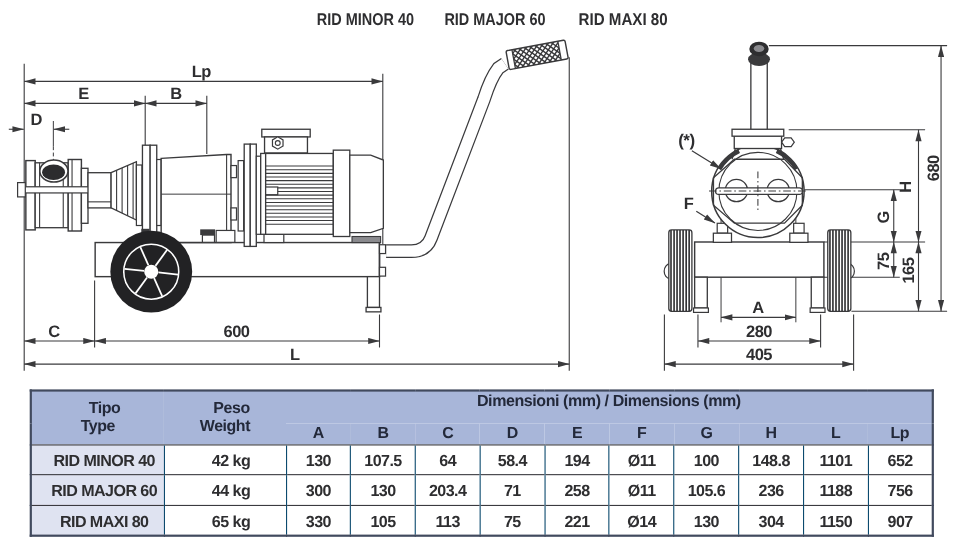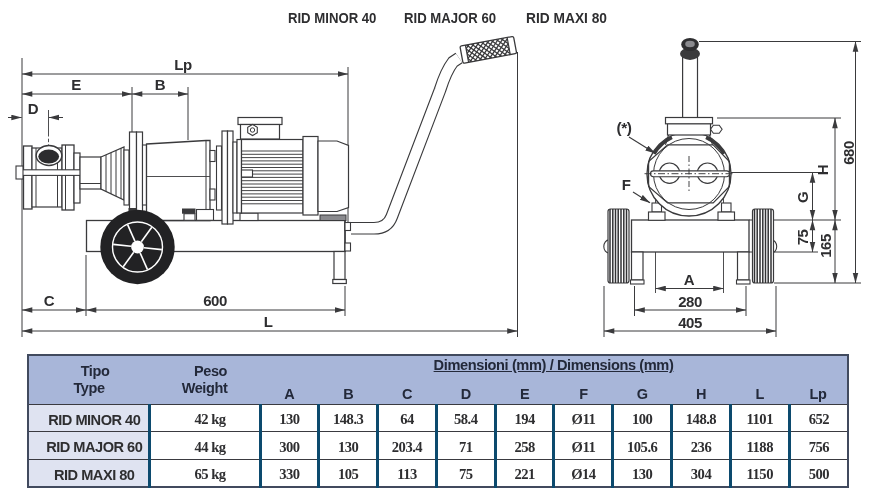--- a/index.html
+++ b/index.html
@@ -3,24 +3,24 @@
 <style>
 html,body{margin:0;padding:0;background:#fff;width:873px;height:500px;overflow:hidden;}
 body{font-family:"Liberation Sans",sans-serif;position:relative;}
 #d{position:absolute;left:0;top:0;}
 #t{position:absolute;left:27px;top:354px;}
 table{border-collapse:collapse;table-layout:fixed;width:820px;}
 td{text-align:center;vertical-align:middle;padding:0;letter-spacing:-0.2px;box-sizing:border-box;}
 table{border:2px solid #414a5e;}
 .hd{background:#a8b6d9;color:#23293a;font-weight:700;font-size:14.5px;line-height:17px;letter-spacing:-0.4px;}
 .h1 .hd:first-child,.h1 .hd:nth-child(2){text-indent:12px;}
-.h1 .dms{height:30px;font-size:14.6px;padding-bottom:10px;text-decoration:underline;}
+.h1 .dms{height:30px;font-size:14.6px;padding-bottom:10px;}
 .h2 .sub{height:19px;font-size:14.5px;}
 .r td{height:27.6px;border-top:1.6px solid #3a3a40;font-size:14.6px;font-weight:700;color:#2e2e30;letter-spacing:-0.5px;padding-top:4px;}
-.r .v,.r .wt{border-left:3px solid #0c4a6e;font-weight:700;font-family:Liberation Serif, serif;}
+.r .v,.r .wt{border-left:1px solid #0c4a6e;font-weight:700;}
 .r .wt{text-indent:11px;}
 .nm{background:#dfe3f1;font-weight:700;text-indent:12px;font-size:14.2px;}
 
 </style></head>
 <body>
 <div id="d"><svg width="873" height="345" viewBox="0 0 873 345" font-family="&quot;Liberation Sans&quot;,sans-serif">
       <defs>
 <marker id="ae" markerWidth="12" markerHeight="7" refX="10.3" refY="3" orient="auto" markerUnits="userSpaceOnUse">
           <path d="M0,0.2 L10.5,3 L0,5.8 Z" fill="#3a3a3c"></path>
         </marker>
@@ -294,21 +294,21 @@
           <td class="hd sub">F</td>
           <td class="hd sub">G</td>
           <td class="hd sub">H</td>
           <td class="hd sub">L</td>
           <td class="hd sub">Lp</td>
         </tr>
 <tr class="r">
           <td class="nm">RID MINOR 40</td>
           <td class="wt">42 kg</td>
           <td class="v">130</td>
-          <td class="v">148.3</td>
+          <td class="v">107.5</td>
           <td class="v">64</td>
           <td class="v">58.4</td>
           <td class="v">194</td>
           <td class="v">Ø11</td>
           <td class="v">100</td>
           <td class="v">148.8</td>
           <td class="v">1101</td>
           <td class="v">652</td>
         </tr>
 <tr class="r">
@@ -330,17 +330,17 @@
           <td class="wt">65 kg</td>
           <td class="v">330</td>
           <td class="v">105</td>
           <td class="v">113</td>
           <td class="v">75</td>
           <td class="v">221</td>
           <td class="v">Ø14</td>
           <td class="v">130</td>
           <td class="v">304</td>
           <td class="v">1150</td>
-          <td class="v">500</td>
+          <td class="v">907</td>
         </tr>
 </tbody>
     </table>
   </div>
 
 </body></html>

